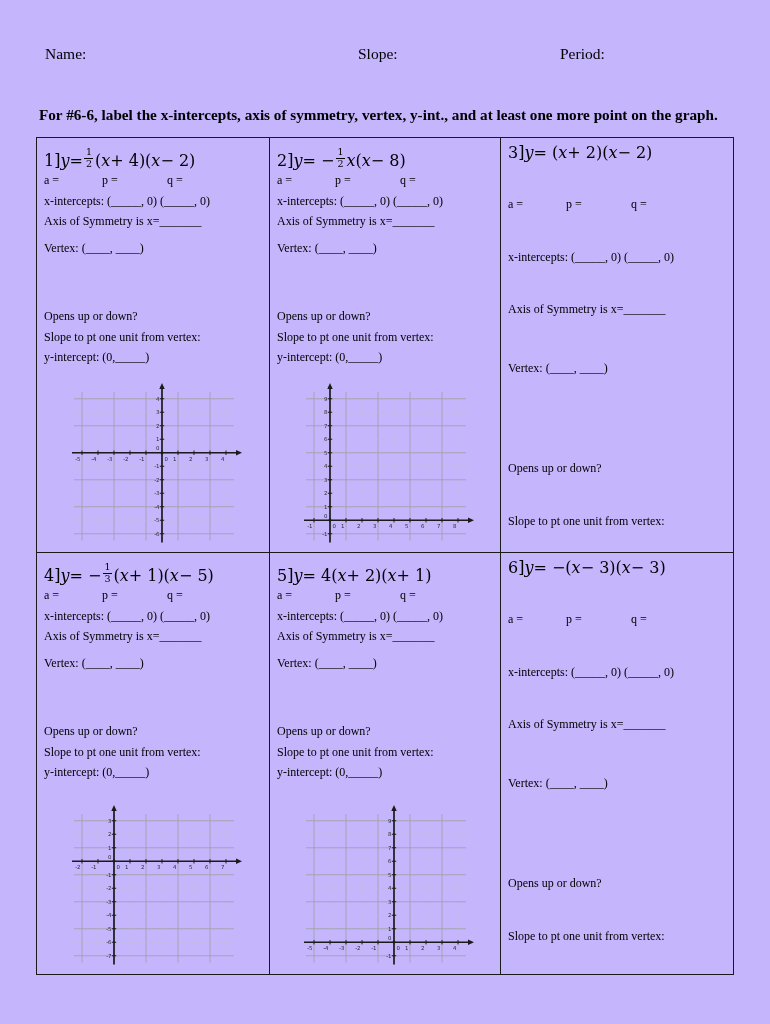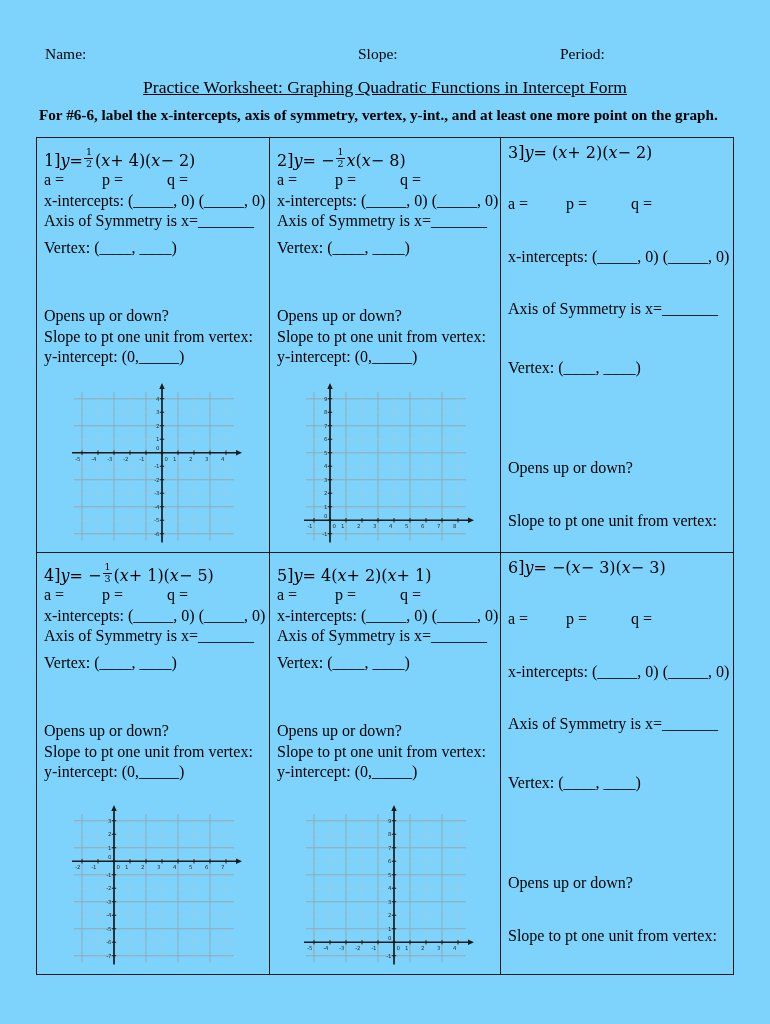--- a/index.html
+++ b/index.html
@@ -1,16 +1,16 @@
 <!DOCTYPE html>
 <html><head>
 <meta charset="utf-8">
 <style>
   html,body{margin:0;padding:0;background:#ffffff;}
-  .page{position:relative;width:770px;height:1024px;background:#7dd3fc;
+  .page{position:relative;width:770px;height:1024px;background:#c4b5fd;
         font-family:"Liberation Serif",serif;color:#000;overflow:hidden;}
   .hdr{position:absolute;top:45px;left:0;width:770px;font-size:15.5px;}
   .hdr .name{position:absolute;left:45px;}
   .hdr .date{position:absolute;left:358px;}
   .hdr .period{position:absolute;left:560px;}
   .title{position:absolute;top:77px;left:0;width:770px;text-align:center;
          font-size:17.5px;text-decoration:underline;}
   .instr{position:absolute;top:106px;left:39px;width:700px;font-size:15.2px;font-weight:bold;}
   .tbl{position:absolute;left:36px;top:137px;width:698px;height:838px;box-sizing:border-box;
        border:1.8px solid #1a1a1a;display:grid;
@@ -18,40 +18,39 @@
   .cell{box-sizing:border-box;border-right:1.4px solid #1a1a1a;border-bottom:1.4px solid #1a1a1a;
         padding:5px 5px 0 7px;display:flex;flex-direction:column;overflow:hidden;}
   .cell.c3,.cell.c6{border-right:none;gap:32px;}
   .cell.c4,.cell.c5,.cell.c6{border-bottom:none;}
   .eq{font-family:"DejaVu Serif",serif;font-size:16px;height:27px;white-space:nowrap;
       display:flex;align-items:flex-end;}
   .eq i{font-style:italic;}
   .frac{display:inline-flex;flex-direction:column;text-align:center;font-size:9.5px;
         line-height:1.1;margin:0 1.5px;transform:translateY(-1px);}
   .frac .fn{border-bottom:1px solid #000;padding:0 1.5px;}
-  .line{font-size:16px;line-height:20.5px;white-space:nowrap;}
+  .line{font-size:12px;line-height:20.5px;white-space:nowrap;}
   .apq-a{display:inline-block;width:58px;}
   .apq-p{display:inline-block;width:65px;}
   .vertex{margin-top:6px;}
   .opens{margin-top:48px;}
   .graph{margin-top:auto;margin-bottom:5px;align-self:center;}
   .graph svg{display:block;overflow:visible;}
 </style>
 </head>
 <body>
 
 <div class="page">
 
   <div class="hdr">
     <span class="name">Name:</span>
     <span class="date">Slope:</span>
     <span class="period">Period:</span>
   </div>
 
-  <div class="title">Practice Worksheet: Graphing Quadratic Functions in Intercept Form</div>
   <div class="instr">For #6-6, label the x-intercepts, axis of symmetry, vertex, y-int., and at least one more point on the graph.</div>
 
   <div class="tbl">
 
     <div class="cell c1">
       <div class="eq">1] <i>y</i> = <span class="frac">
             <span class="fn">1</span>
             <span class="fd">2</span>
           </span>(<i>x</i> + 4)(<i>x</i> − 2)</div>
       <div class="line"><span class="apq-a">a =</span><span class="apq-p">p =</span><span>q =</span></div>

